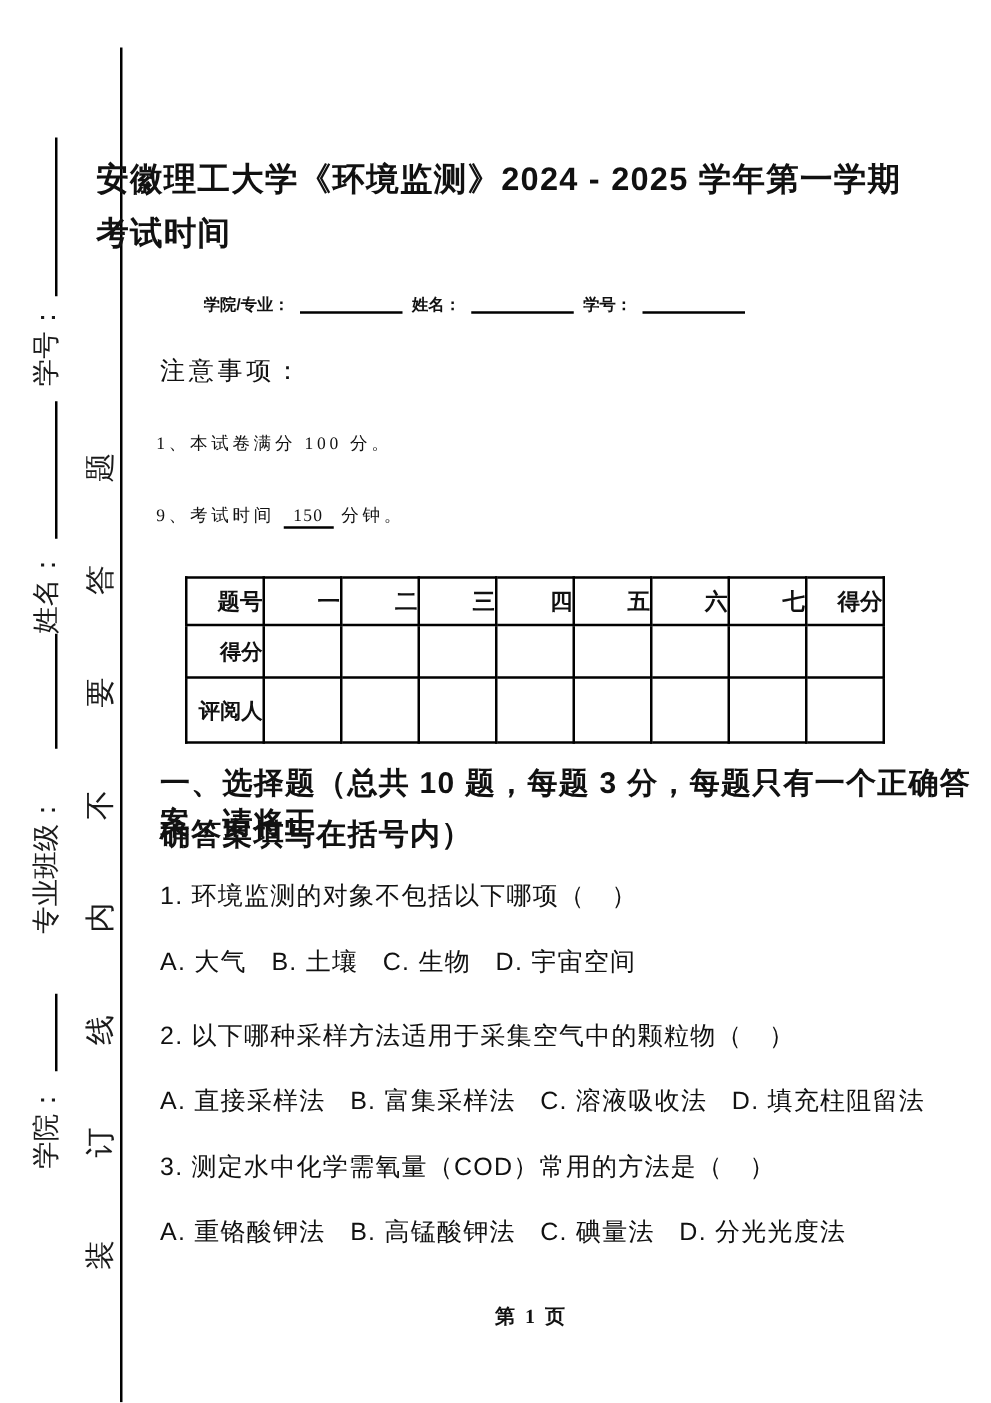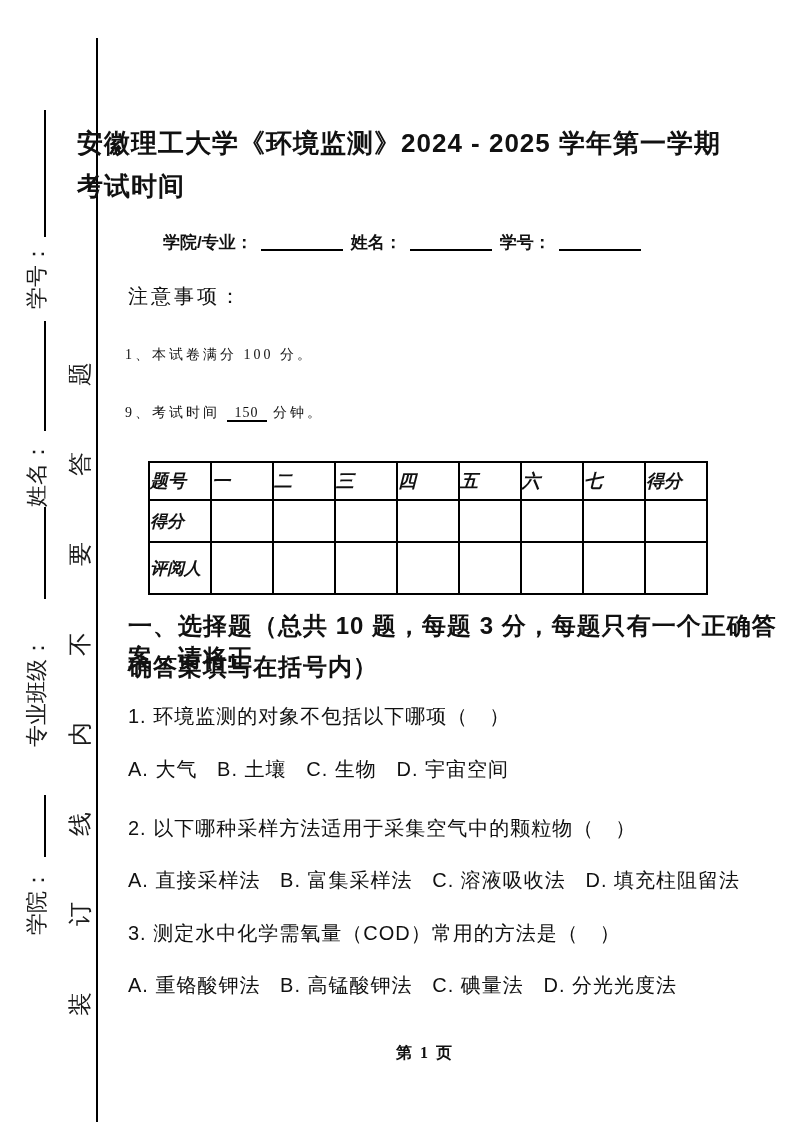--- a/index.html
+++ b/index.html
@@ -23,34 +23,34 @@
   .b4{width:127px;margin-left:6px;}
   .margin-binding-text{margin-top:4px;padding-left:14px;font-size:24px;letter-spacing:66px;
                        color:#1a1a1a;white-space:nowrap;}
 
   
   .abs{position:absolute;}
   .title-line{left:77px;width:660px;font-size:26px;font-weight:bold;letter-spacing:1px;}
   .t1{top:126px;}
   .t2{top:169px;}
 
-  .fields-line{left:163px;top:229px;font-size:17px;font-weight:bold;white-space:nowrap;}
+  .fields-line{left:163px;top:229px;font-size:13px;font-weight:bold;white-space:nowrap;}
   .f-blank{display:inline-block;width:82px;height:20px;border-bottom:2px solid #000;
            vertical-align:-3px;margin-left:8px;}
   .f-label{margin-left:8px;}
   .f-label:first-child{margin-left:0;}
 
   .notice-head{left:128px;top:283px;font-size:20px;letter-spacing:3px;}
   .notice-item{left:125px;font-size:14px;letter-spacing:3px;white-space:pre-wrap;}
   .n1{top:346px;}
   .n2{top:404px;}
   .u-blank{border-bottom:2px solid #000;padding:0 8px;letter-spacing:1px;}
 
   .score-table{position:absolute;left:148px;top:461px;border-collapse:collapse;table-layout:fixed;}
-  .score-table td{border:2px solid #000;text-align:left;vertical-align:middle;padding:0;font-style:italic;}
+  .score-table td{border:2px solid #000;text-align:right;vertical-align:middle;padding:0;}
   .score-table col{width:62px;}
   .r-head td{height:36px;font-weight:bold;font-size:18px;}
   .r-score td{height:40px;}
   .r-review td{height:50px;}
   .row-label{font-weight:bold;font-size:17px;}
 
   .sec-head{left:128px;font-size:24px;font-weight:bold;letter-spacing:1px;white-space:pre-wrap;}
   .h1{top:610px;}
   .h2{top:651px;}
 

